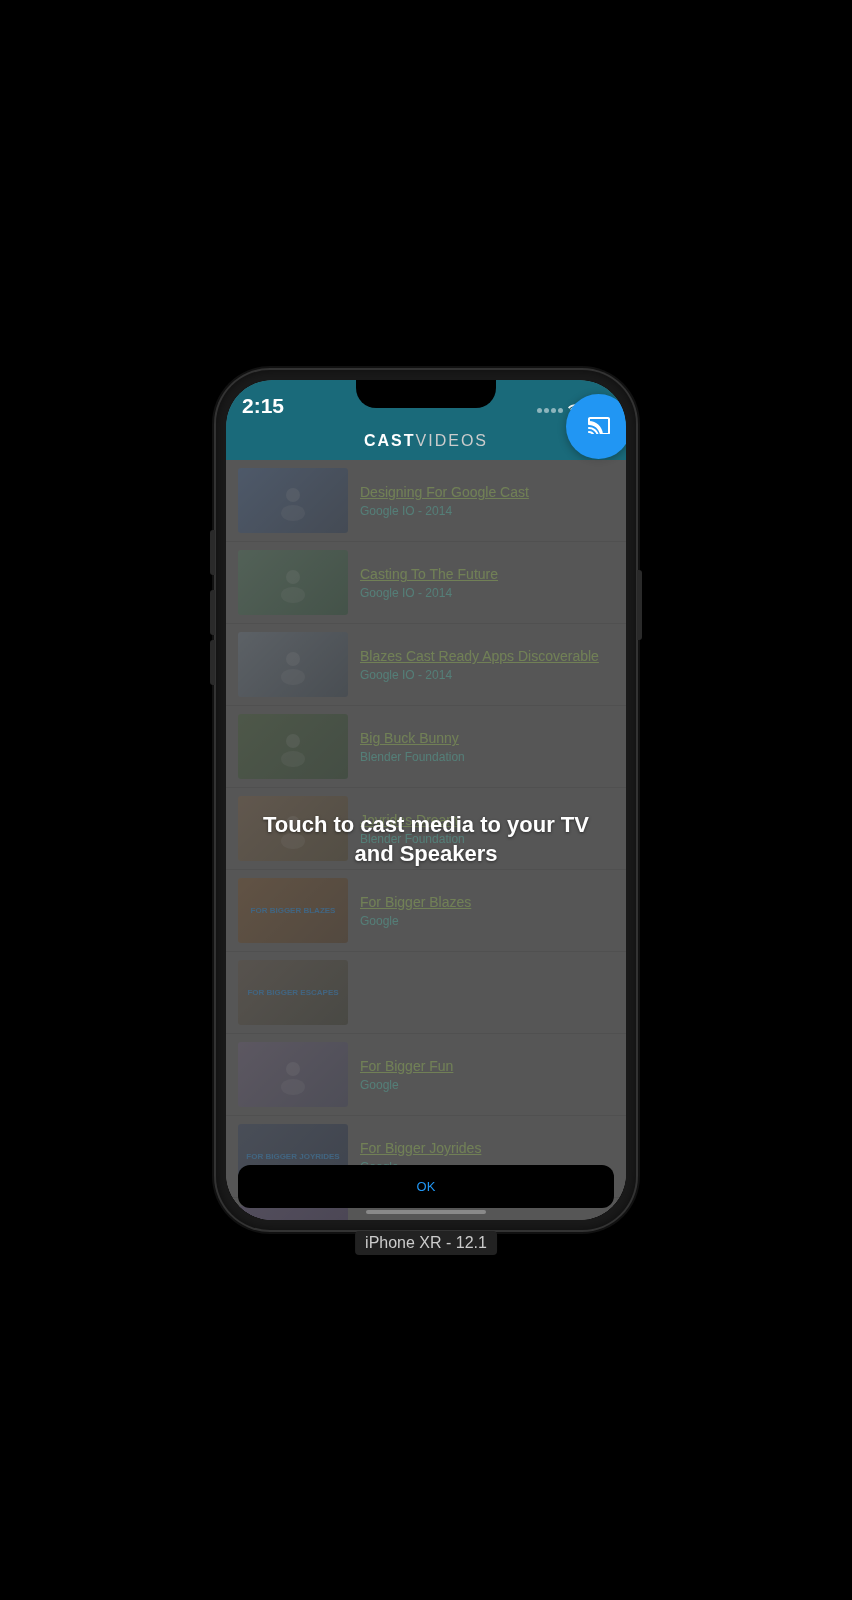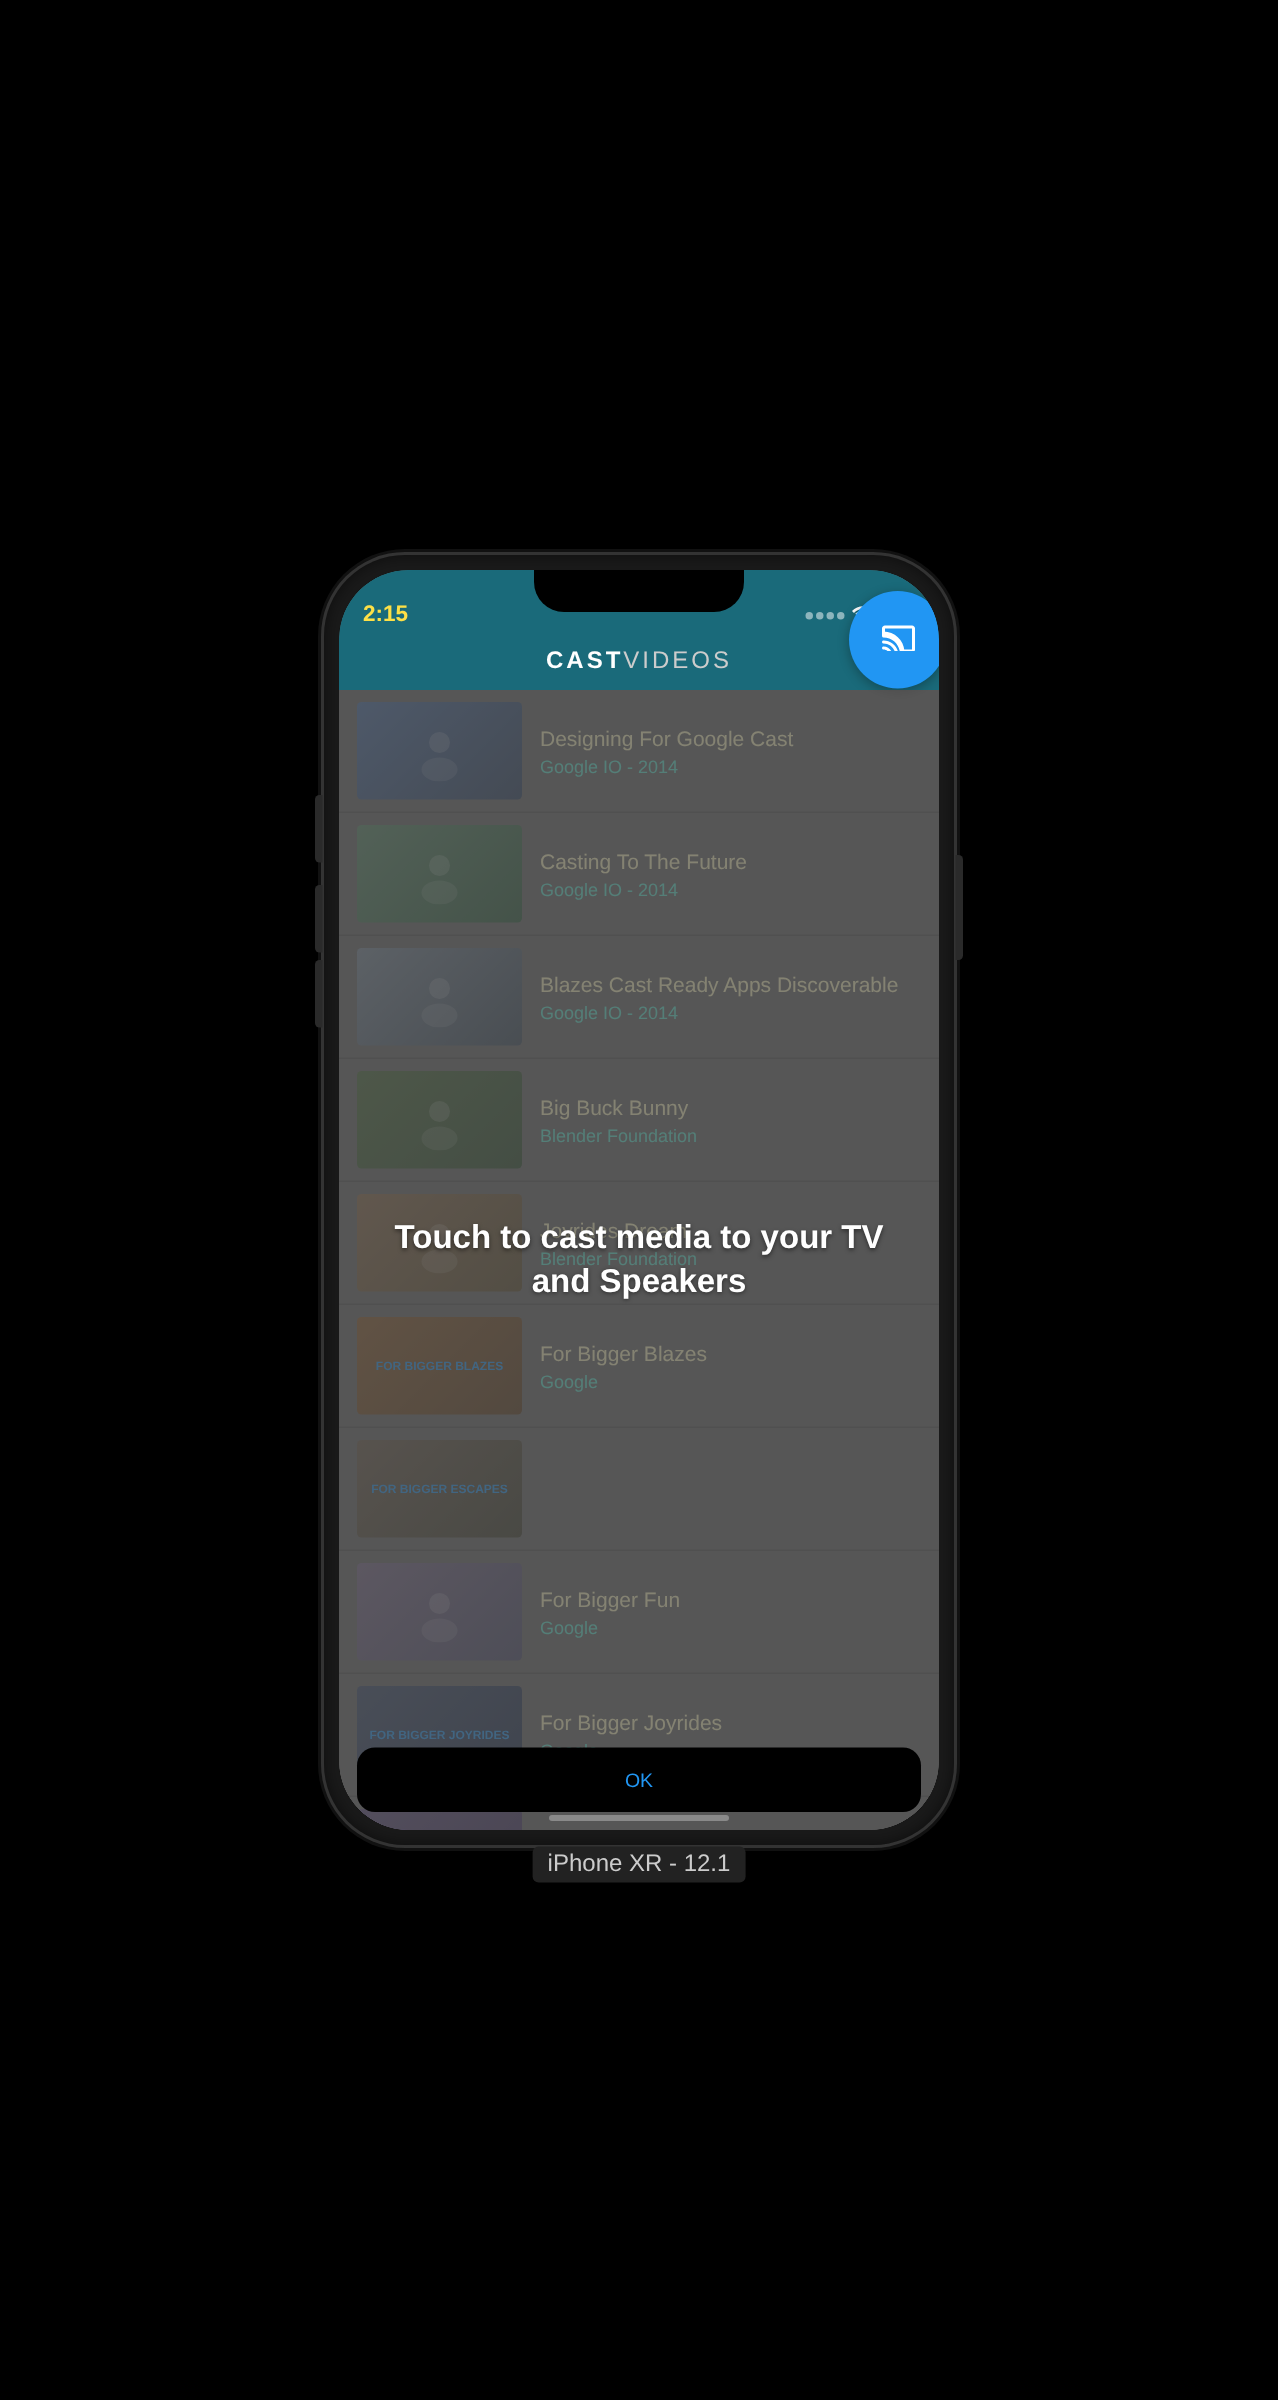--- a/index.html
+++ b/index.html
@@ -85,22 +85,22 @@
       display: flex;
       align-items: flex-end;
       padding: 0 16px 6px;
       justify-content: space-between;
       flex-shrink: 0;
       z-index: 10;
       padding-top: 10px;
     }
 
     .status-time {
-      color: #fde047;
-      font-size: 15px;
+      color: #ffffff;
+      font-size: 21px;
       font-weight: 600;
     }
 
     .status-icons {
       display: flex;
       align-items: center;
       gap: 5px;
     }
 
     .signal-dots {
@@ -261,24 +261,25 @@
       line-height: 1.2;
       padding: 2px;
       text-transform: uppercase;
     }
 
     .video-info {
       flex: 1;
     }
 
     .video-title {
-      color: #fef9c3;
+      color: #bef264;
       font-size: 14px;
       font-weight: 500;
       line-height: 1.3;
+      text-decoration: underline;
     }
 
     .video-subtitle {
       color: #5eead4;
       font-size: 12px;
       margin-top: 2px;
     }
 
     
     .overlay {

